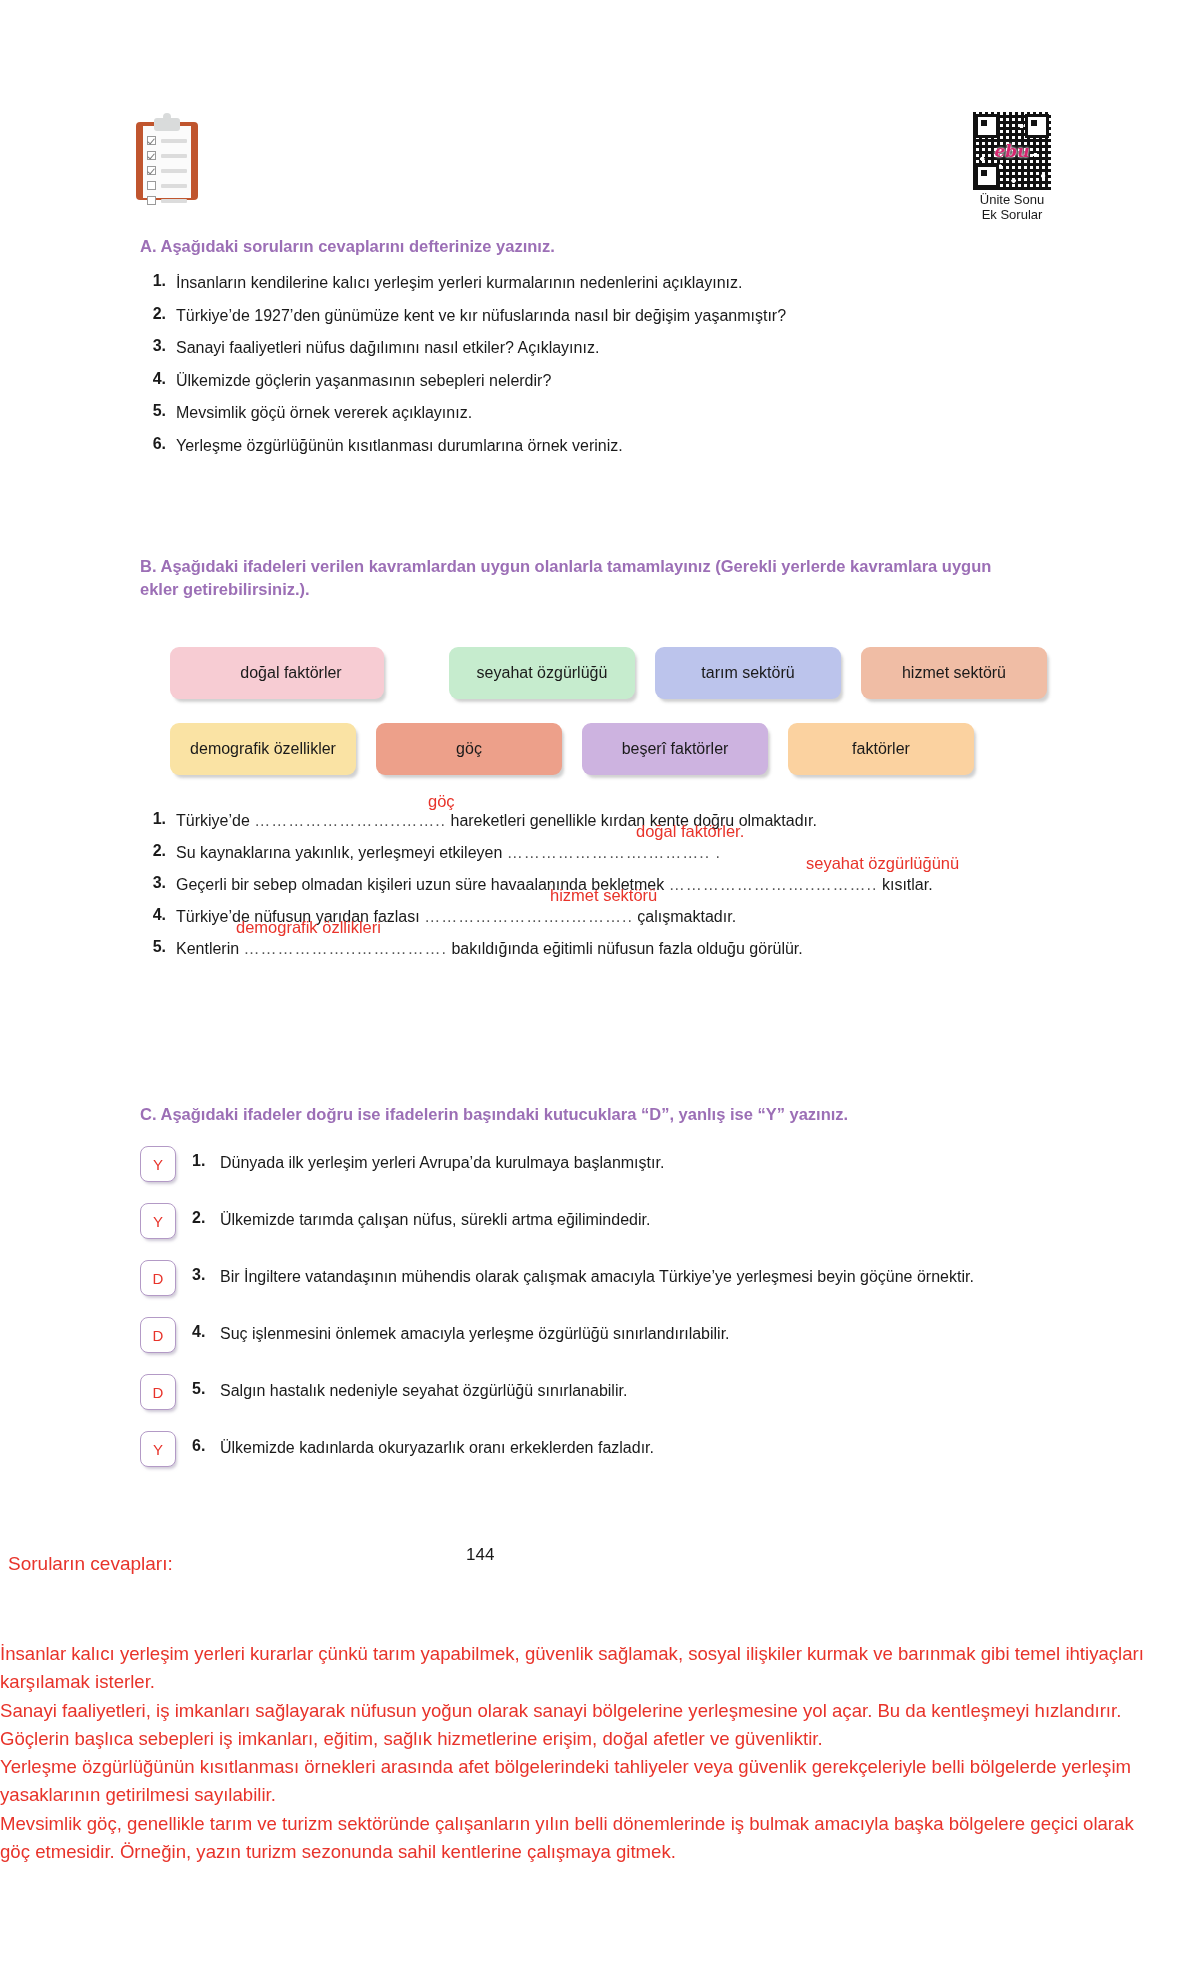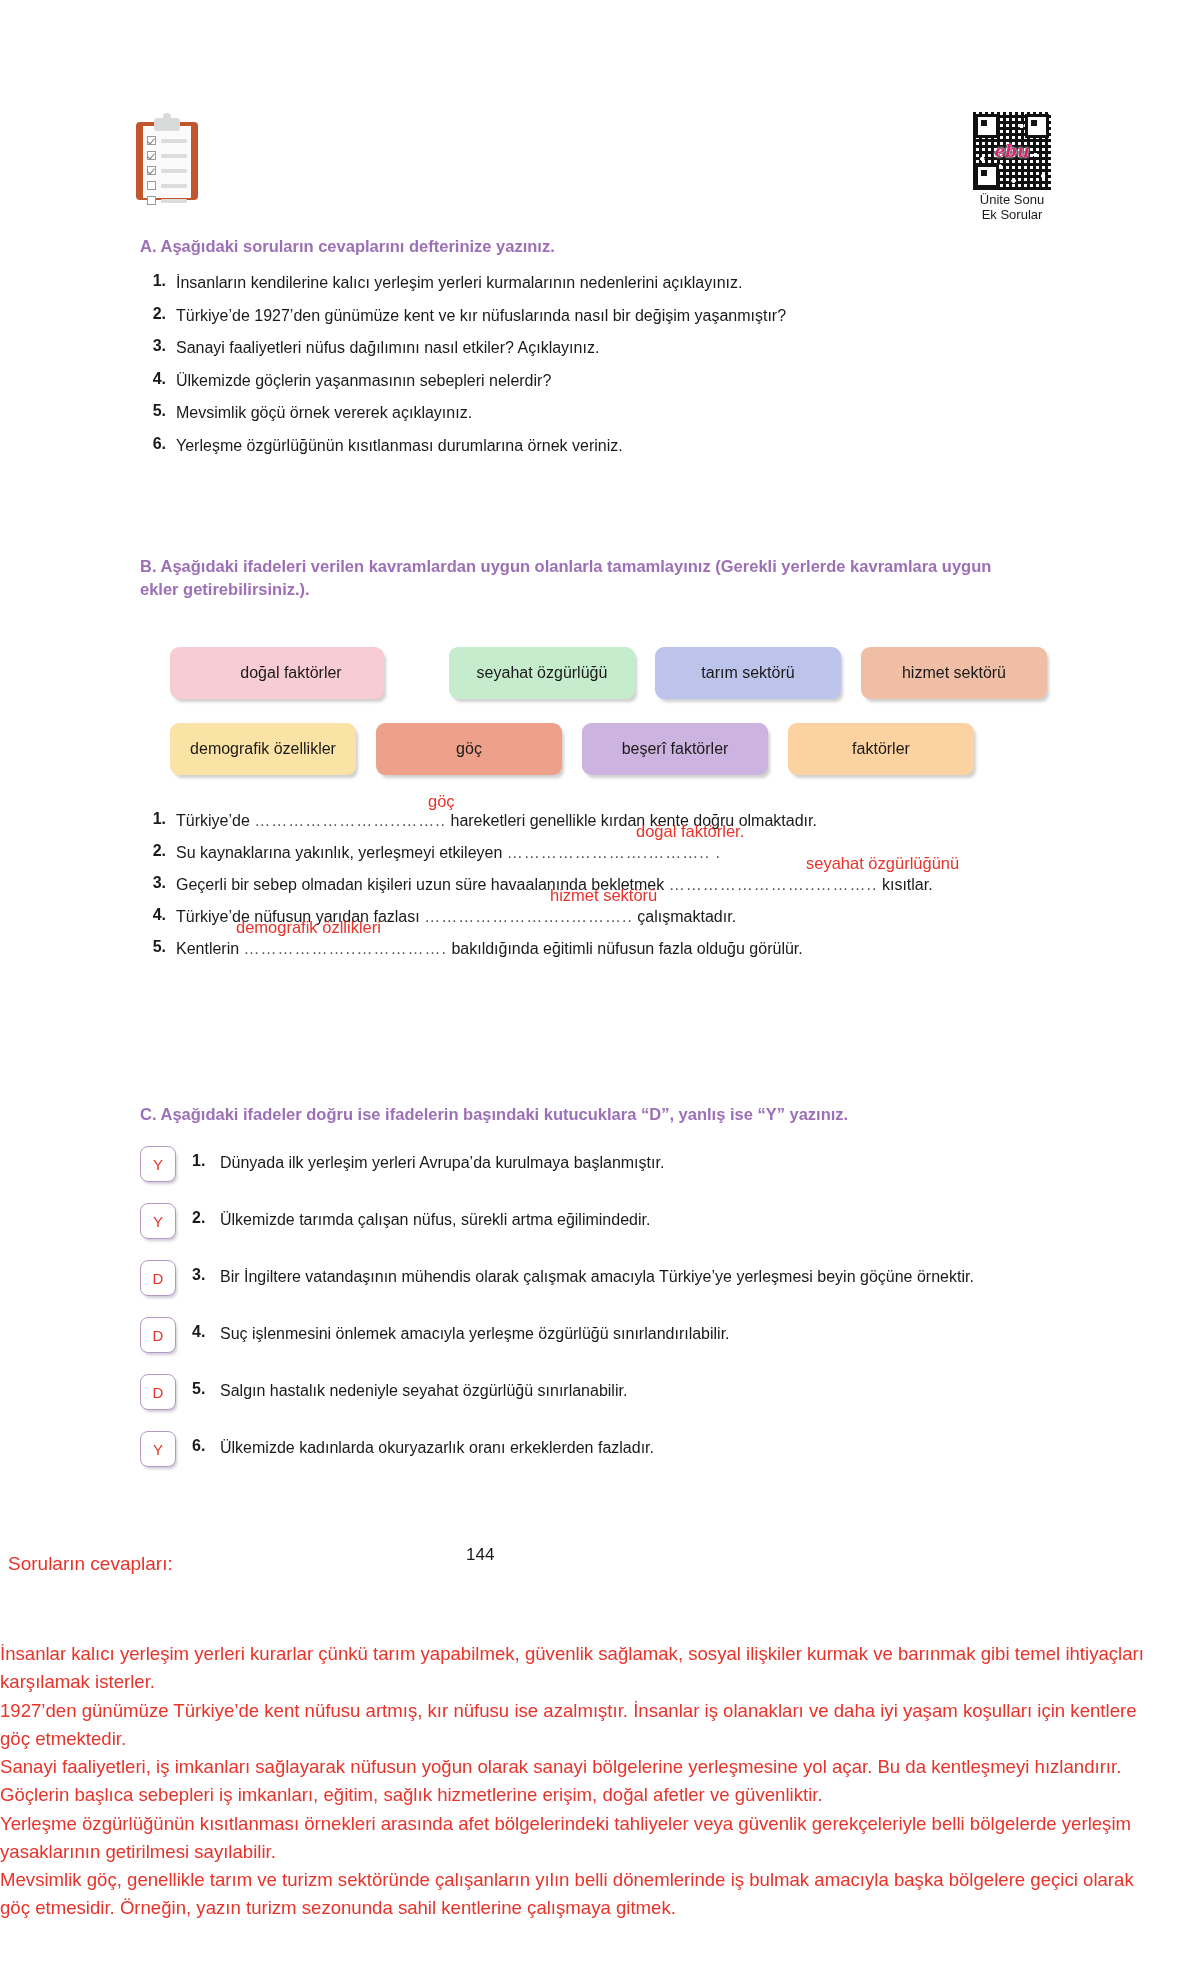--- a/index.html
+++ b/index.html
@@ -471,18 +471,17 @@
         <div class="tfnum">6.</div>
         <div class="tftext">Ülkemizde kadınlarda okuryazarlık oranı erkeklerden fazladır.</div>
       </div>
     </div>
   </div>
 
 <div class="ans-label">Soruların cevapları:</div>
 <div class="page-num">144</div>
 <div class="ans-block" id="answer-block">
     <p>İnsanlar kalıcı yerleşim yerleri kurarlar çünkü tarım yapabilmek, güvenlik sağlamak, sosyal ilişkiler kurmak ve barınmak gibi temel ihtiyaçları karşılamak isterler.</p>
-    <p>1927’den günümüze Türkiye’de kent nüfusu artmış, kır nüfusu ise azalmıştır. İnsanlar iş olanakları ve daha iyi yaşam koşulları için kentlere göç etmektedir.</p>
     <p>Sanayi faaliyetleri, iş imkanları sağlayarak nüfusun yoğun olarak sanayi bölgelerine yerleşmesine yol açar. Bu da kentleşmeyi hızlandırır.</p>
     <p>Göçlerin başlıca sebepleri iş imkanları, eğitim, sağlık hizmetlerine erişim, doğal afetler ve güvenliktir.</p>
     <p>Yerleşme özgürlüğünün kısıtlanması örnekleri arasında afet bölgelerindeki tahliyeler veya güvenlik gerekçeleriyle belli bölgelerde yerleşim yasaklarının getirilmesi sayılabilir.</p>
     <p>Mevsimlik göç, genellikle tarım ve turizm sektöründe çalışanların yılın belli dönemlerinde iş bulmak amacıyla başka bölgelere geçici olarak göç etmesidir. Örneğin, yazın turizm sezonunda sahil kentlerine çalışmaya gitmek.</p>
   </div>
 
 </body></html>

